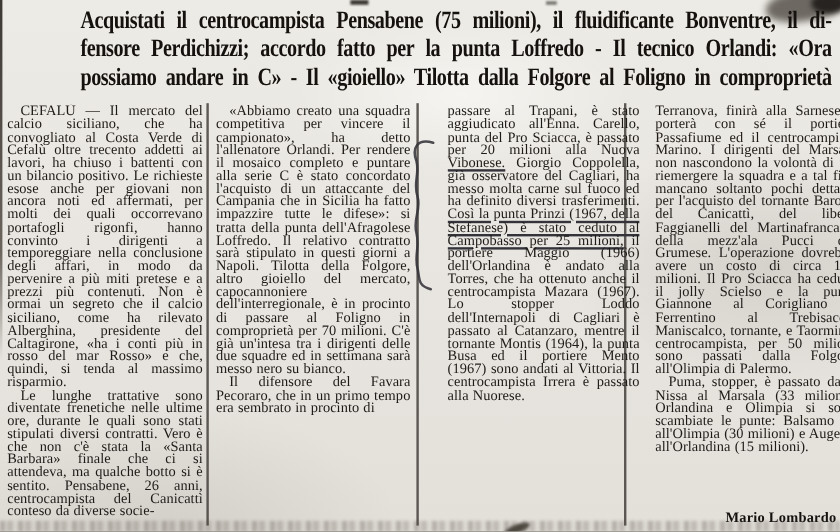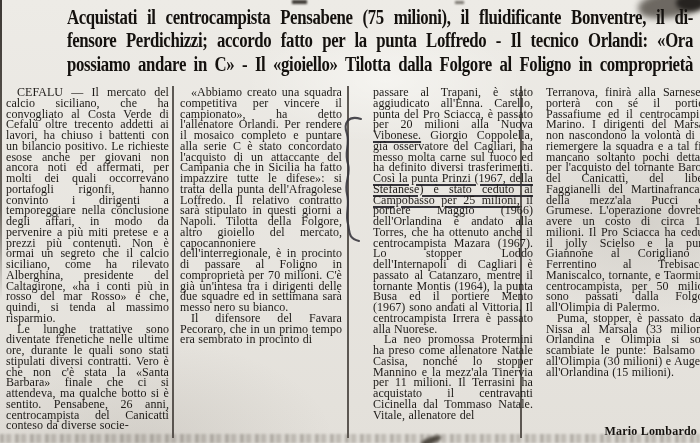--- a/index.html
+++ b/index.html
@@ -90,21 +90,20 @@
     <p class="indent">Le lunghe trattative sono diventate frenetiche nelle ultime ore, durante le quali sono stati stipulati diversi contratti. Vero è che non c'è stata la «Santa Barbara» finale che ci si attendeva, ma qualche botto si è sentito. Pensabene, 26 anni, centrocampista del Canicattì conteso da diverse socie-</p>
   </section>
 
   <section class="col col2">
     <p class="indent">«Abbiamo creato una squadra competitiva per vincere il campionato», ha detto l'allenatore Orlandi. Per rendere il mosaico completo e puntare alla serie C è stato concordato l'acquisto di un attaccante del Campania che in Sicilia ha fatto impazzire tutte le difese»: si tratta della punta dell'Afragolese Loffredo. Il relativo contratto sarà stipulato in questi giorni a Napoli. Tilotta della Folgore, altro gioiello del mercato, capocannoniere dell'interregionale, è in procinto di passare al Foligno in comproprietà per 70 milioni. C'è già un'intesa tra i dirigenti delle due squadre ed in settimana sarà messo nero su bianco.</p>
     <p class="indent">Il difensore del Favara Pecoraro, che in un primo tempo era sembrato in procinto di</p>
   </section>
 
   <section class="col col3">
     <p><span>passare al Trapani, è stato aggiudicato all'Enna. Carello, punta del Pro Sciacca, è passato per 20 milioni alla Nuova </span><span class="pen-underline">Vibonese.</span><span> Giorgio Coppolella, già osservatore del Cagliari, ha messo molta carne sul fuoco ed ha definito diversi trasferimenti. </span><span class="pen-underline">Così la punta Prinzi (1967, della Stefanese) è stato ceduto al Campobasso per 25 milioni,</span><span> il portiere Maggio (1966) dell'Orlandina è andato alla Torres, che ha ottenuto anche il centrocampista Mazara (1967). Lo stopper Loddo dell'Internapoli di Cagliari è passato al Catanzaro, mentre il tornante Montis (1964), la punta Busa ed il portiere Mento (1967) sono andati al Vittoria. Il centrocampista Irrera è passato alla Nuorese.</span></p>
-    <p class="indent">La neo promossa Protermini ha preso come allenatore Natale Casisa, nonché lo stopper Mannino e la mezz'ala Tinervia per 11 milioni. Il Terrasini ha acquistato il centravanti Cicinella dal Tommaso Natale. Vitale, allenatore del</p>
   </section>
 
   <section class="col col4">
     <p>Terranova, finirà alla Sarnese e porterà con sé il portiere Passafiume ed il centrocampista Marino. I dirigenti del Marsala non nascondono la volontà di far riemergere la squadra e a tal fine mancano soltanto pochi dettagli per l'acquisto del tornante Barone del Canicattì, del libero Faggianelli del Martinafranca e della mezz'ala Pucci del Grumese. L'operazione dovrebbe avere un costo di circa 120 milioni. Il Pro Sciacca ha ceduto il jolly Scielso e la punta Giannone al Corigliano e Ferrentino al Trebisacce. Maniscalco, tornante, e Taormina, centrocampista, per 50 milioni sono passati dalla Folgore all'Olimpia di Palermo.</p>
     <p class="indent">Puma, stopper, è passato dalla Nissa al Marsala (33 milioni); Orlandina e Olimpia si sono scambiate le punte: Balsamo va all'Olimpia (30 milioni) e Augello all'Orlandina (15 milioni).</p>
   </section>
 
   <div class="byline">Mario Lombardo</div>
 
   <svg class="pen-bracket" width="24" height="130" viewBox="0 0 24 130">

